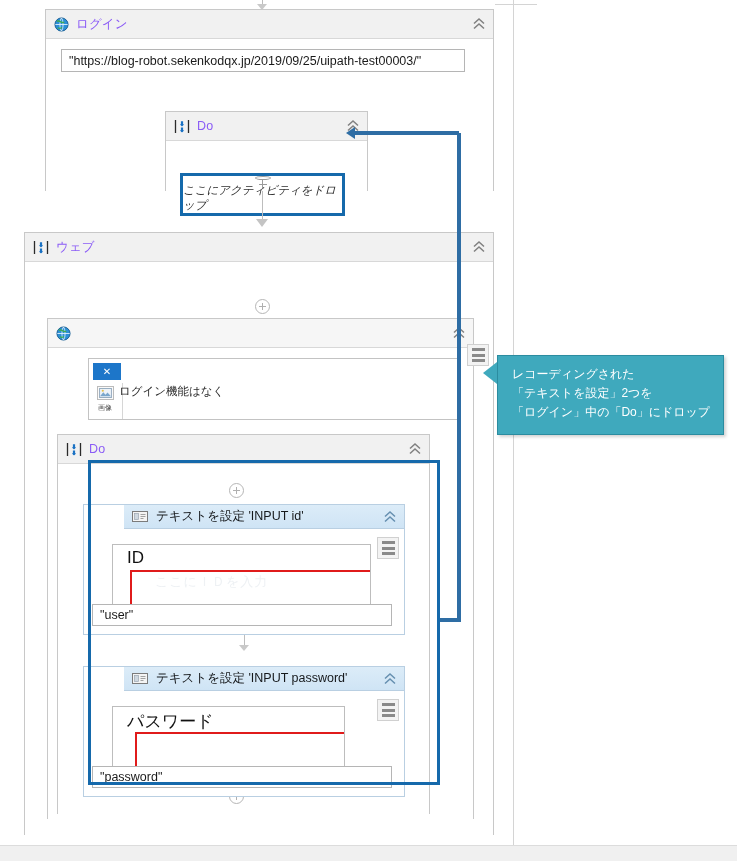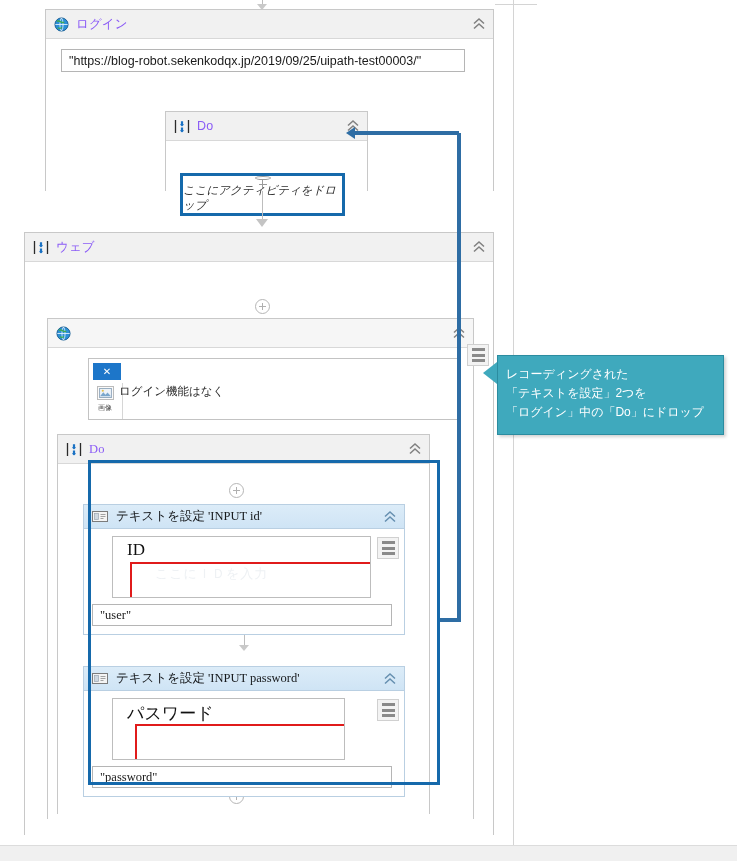--- a/index.html
+++ b/index.html
@@ -44,21 +44,21 @@
   .seq-title { margin-left: 7px; letter-spacing: .1px; white-space: nowrap; }
   .seq-body { position: relative; background: #ffffff; }
 
   
   .act { position: absolute; background:#fff; border: 1px solid #b9cfe2; }
   .act-header {
     height: 24px;
     background: linear-gradient(#dcecf8, #cfe4f5);
     border-bottom: 1px solid #b9cfe2;
     display: flex; align-items: center; padding: 0 6px 0 8px;
-    font-size: 12.5px; color: #16191c;
+    font-size: 12.5px; color: #16191c; margin-left: 40px;
   }
   .act-title { margin-left: 8px; white-space: nowrap; }
 
   
   .ico { display: inline-flex; align-items: center; justify-content: center; flex: none; }
   .chev { margin-left: auto; width: 16px; height: 16px; opacity: .72; }
   .globe { width: 15px; height: 15px; }
   .seqicon { width: 16px; height: 15px; }
   .typeicon { width: 16px; height: 11px; }
 
@@ -93,21 +93,21 @@
   }
   .dz-plus {
     position: relative; width: 16px; height: 16px; border-radius: 50%;
     border: 1px solid #9b9b9b;
   }
   .dz-plus::before, .dz-plus::after { content:""; position:absolute; background:#9b9b9b; }
   .dz-plus::before { left: 3px; top: 6.5px; width: 8px; height: 1px; }
   .dz-plus::after  { left: 6.5px; top: 3px; width: 1px; height: 8px; }
 
   
-  .shot { position: absolute; background: #fff; border: 1px solid #bdbdbd; overflow: hidden; }
+  .shot { position: absolute; background: #fff; border: 1px solid #bdbdbd; overflow: hidden; margin-top: 8px; }
   .shot-label { position: absolute; font-size: 17px; color: #111; font-weight: 400; }
   .redline-h { position: absolute; background: #e01b1b; height: 2px; }
   .redline-v { position: absolute; background: #e01b1b; width: 2px; }
   .ghost-text { position: absolute; color: #eef1f4; font-size: 13px; letter-spacing: 1px; }
 
   .hamburger {
     position: absolute; width: 22px; height: 22px;
     background: #f3f3f3; border: 1px solid #d0d0d0;
     display: flex; flex-direction: column; align-items: center; justify-content: center; gap: 2.5px;
   }
@@ -142,21 +142,21 @@
   .blue-seg { position: absolute; background: #2e6da4; }
   .blue-arrow-left {
     position: absolute; width: 0; height: 0;
     border-top: 6px solid transparent; border-bottom: 6px solid transparent;
     border-right: 9px solid #2e6da4;
   }
 
   
   .callout {
     position: absolute; background: #3fa9bd; border: 1px solid #2b8ca0;
-    padding: 9px 12px 10px 8px;
+    padding: 9px 12px 10px 14px;
     box-shadow: 2px 2px 3px rgba(0,0,0,.18);
   }
   .callout-line { font-size: 12px; color: #ffffff; line-height: 19px; white-space: nowrap; }
   .callout-tail {
     position: absolute; width: 0; height: 0;
     border-top: 11px solid transparent; border-bottom: 11px solid transparent;
     border-right: 14px solid #3fa9bd;
   }
 </style>
 </head>
@@ -213,21 +213,21 @@
             <span class="dz-text">ここにアクティビティをドロップ</span>
           </div>
         </div>
       </div>
     </div>
   </div>
 
   <div class="conn-line" style="left:262px; top:191px; height:30px;"></div>
   <div class="conn-arrow" style="left:256px; top:219px;"></div>
 
-  <div class="seq" style="left:24px; top:232px; width:470px; height:603px;font-family:Liberation Serif, serif;">
+  <div class="seq" style="left:24px; top:232px; width:470px; height:603px;">
     <div class="seq-header">
       <span class="ico seqicon">
         <svg width="16" height="15" viewBox="0 0 16 15">
           <path d="M1.5 1v13M14.5 1v13" stroke="#2a2a2a" stroke-width="1.3" fill="none"></path>
           <path d="M8 2.2v4.2M8 8.4v4.4" stroke="#1a72c4" stroke-width="2.2" fill="none"></path>
           <path d="M8 7.6l-2.1-2.3h4.2zM8 13.6l-2.1-2.3h4.2z" fill="#1a72c4"></path>
         </svg>
       </span>
       <span class="seq-title">ウェブ</span>
       <span class="ico chev">

